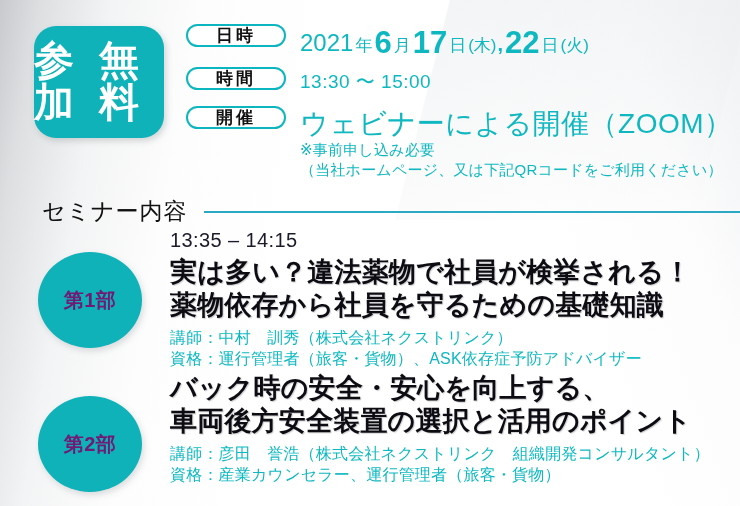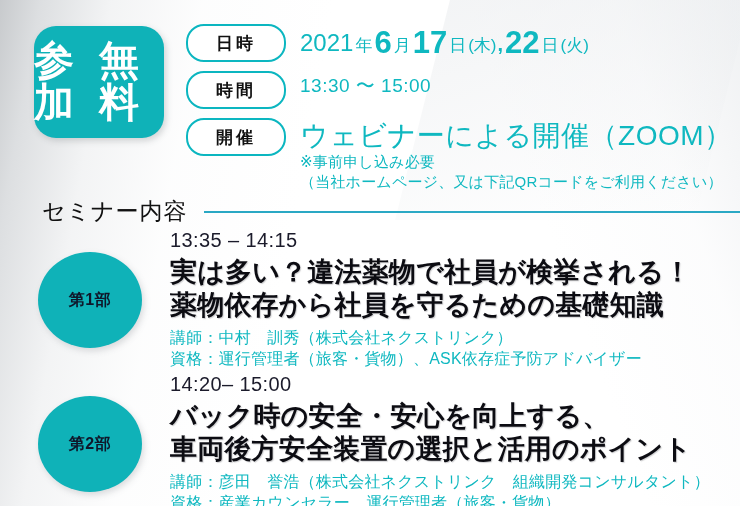--- a/index.html
+++ b/index.html
@@ -75,21 +75,21 @@
     width: 554px;
   }
   .info-row {
     display: flex;
     align-items: flex-start;
     margin-bottom: 9px;
   }
   .pill {
     flex: 0 0 auto;
     width: 100px;
-    height: 38px;
+    height: 23px;
     border: 2px solid #0BB6C0;
     border-radius: 18px;
     background: #ffffff;
     color: #111111;
     font-size: 17px;
     font-weight: 700;
     letter-spacing: 3px;
     display: flex;
     align-items: center;
     justify-content: center;
@@ -186,22 +186,22 @@
   #session-2 { top: 372px; }
 
   .session-circle {
     position: absolute;
     left: 38px;
     top: 24px;
     width: 104px;
     height: 96px;
     border-radius: 50%;
     background: #0FB2B8;
-    color: #0f172a;
-    font-size: 16px;
+    color: #701a75;
+    font-size: 20px;
     font-weight: 700;
     display: flex;
     align-items: center;
     justify-content: center;
     letter-spacing: 0.5px;
     box-shadow: 2px 3px 6px rgba(120,125,130,0.25);
   }
 
   .session-body {
     position: absolute;
@@ -288,21 +288,20 @@
       <div class="session-meta">
         <span>講師：中村　訓秀（株式会社ネクストリンク）</span>
         <span>資格：運行管理者（旅客・貨物）、ASK依存症予防アドバイザー</span>
       </div>
     </div>
   </div>
 
   <div class="session" id="session-2">
     <div class="session-circle">第2部</div>
     <div class="session-body">
-      <div class="session-time">14:20– 15:00</div>
       <div class="session-title">
         <span>バック時の安全・安心を向上する、</span>
         <span>車両後方安全装置の選択と活用のポイント</span>
       </div>
       <div class="session-meta">
         <span>講師：彦田　誉浩（株式会社ネクストリンク　組織開発コンサルタント）</span>
         <span>資格：産業カウンセラー、運行管理者（旅客・貨物）</span>
       </div>
     </div>
   </div>

